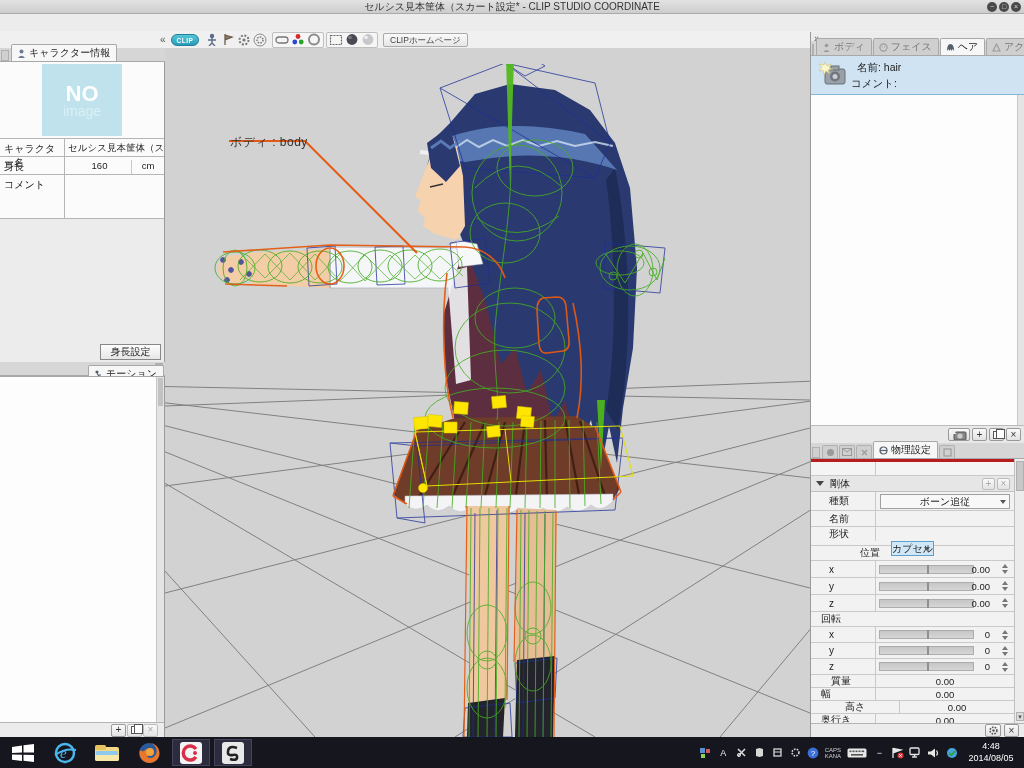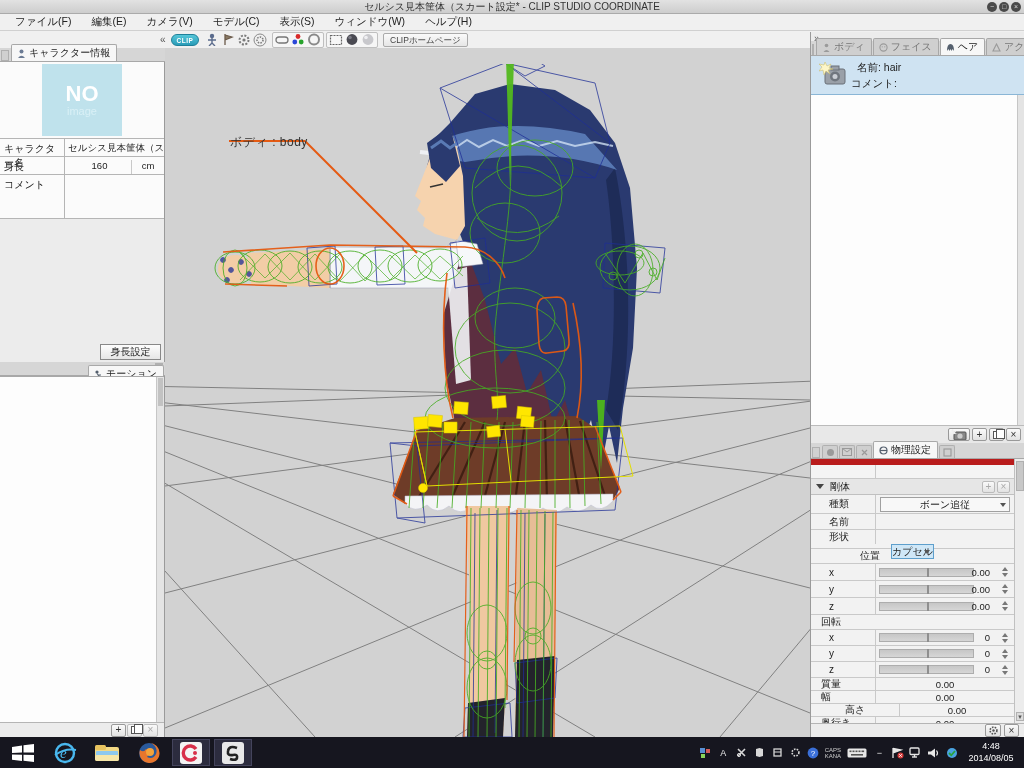--- a/index.html
+++ b/index.html
@@ -44,21 +44,21 @@
   .btn-sq.dim { color:#aaa; border-color:#bbb; }
   .copyico { width:7px; height:8px; border:1px solid #555; background:#fff; position:relative; }
   .copyico:before { content:""; position:absolute; left:2px; top:-3px; width:7px; height:8px; border:1px solid #555; background:#fff; }
 
   
   .leftpanel { position:absolute; left:0; top:48px; width:165px; height:689px; background:#ececec; border-right:1px solid #9a9a9a; }
   .lp-tabstrip { position:absolute; left:0; top:0; width:165px; height:14px; }
   .lp-imgarea { position:absolute; left:0; top:14px; width:164px; height:76px; background:#fbfbfb; display:flex; align-items:center; justify-content:center; }
   .noimg { width:80px; height:72px; background:#bfe2ec; display:flex; flex-direction:column; align-items:center; justify-content:center; }
   .noimg .l1 { font-size:22px; font-weight:bold; color:#ffffff; line-height:22px; }
-  .noimg .l2 { font-size:11px; color:#d9f0f6; line-height:12px; }
+  .noimg .l2 { font-size:14px; color:#d9f0f6; line-height:12px; }
   .lp-table { position:absolute; left:0; top:90px; width:164px; border-top:1px solid #b5b5b5; background:#fbfbfb; }
   .lp-row { display:flex; border-bottom:1px solid #b5b5b5; }
   .lp-cell-l { width:65px; font-size:10px; color:#222; padding:3px 0 0 4px; border-right:1px solid #b5b5b5; }
   .lp-cell-v { flex:1; font-size:9.5px; color:#222; padding:3px 2px 0 3px; overflow:hidden; white-space:nowrap; }
   .heightbtn { position:absolute; left:100px; top:296px; width:61px; height:16px; border:1px solid #888;
     background:linear-gradient(#fdfdfd,#e6e6e6); font-size:10px; color:#222; text-align:center; line-height:14px; }
   .lp-tabs2 { position:absolute; left:0; top:314px; width:165px; height:14px;flex-direction:column; }
   .lp-list { position:absolute; left:0; top:328px; width:164px; height:346px; background:#fdfdfd; border-top:1px solid #a8a8a8; }
   .vscroll { position:absolute; right:0; top:0; width:8px; height:100%; background:#e4e4e4; border-left:1px solid #c6c6c6; }
   .vscroll .thumb { position:absolute; left:1px; top:1px; width:5px; height:28px; background:#c2c2c2; }
@@ -80,21 +80,21 @@
   .hair-item { position:absolute; left:0; top:24px; width:214px; height:39px; background:#cfe3f2; border-bottom:1px solid #8ab6d6; }
   .hair-item .nm { position:absolute; left:46px; top:5px; font-size:10.5px; color:#222; }
   .hair-item .cm { position:absolute; left:40px; top:21px; font-size:10.5px; color:#222; }
   .camico { position:absolute; left:8px; top:5px; width:28px; height:26px; }
   .rp-list { position:absolute; left:0; top:63px; width:214px; height:330px; background:#fdfdfd; }
   .rp-toolbar { position:absolute; left:0; top:393px; width:214px; height:18px; background:#e8e8e8; border-top:1px solid #bbb;
     display:flex; justify-content:flex-end; align-items:center; gap:2px; padding-right:4px; }
   .ph-tabstrip { position:absolute; left:0; top:411px; width:214px; height:16px; }
   .minitab { width:16px; height:13px; border:1px solid #b0b0b0; border-bottom:none; background:#cfcfcf; border-radius:2px 2px 0 0;
     margin-right:1px; display:flex; align-items:center; justify-content:center; }
-  .physics { position:absolute; left:0; top:427px; width:203px; height:264px; background:#f2f2f2; overflow:hidden; border-top:6px solid #b91c1c; }
+  .physics { position:absolute; left:0; top:427px; width:203px; height:264px; background:#f2f2f2; overflow:hidden; border-top:3px solid #b91c1c; }
   .ph-scroll { position:absolute; left:203px; top:427px; width:11px; height:264px; background:#ececec; border-left:1px solid #c0c0c0; }
   .ph-scroll .thumb { position:absolute; left:1px; top:2px; width:8px; height:30px; background:#c8c8c8; border:1px solid #b0b0b0; }
   .ph-scroll .endbox { position:absolute; left:1px; bottom:2px; width:8px; height:9px; background:#dcdcdc; border:1px solid #b0b0b0; font-size:7px; color:#555; line-height:7px; text-align:center; }
   .ph-row { display:flex; border-bottom:1px solid #c9c9c9; align-items:center; }
   .ph-label { width:65px; padding-left:18px; font-size:10px; color:#222; border-right:1px solid #c9c9c9; align-self:stretch; display:flex; align-items:center; }
   .ph-label.sec { border-right:none; padding-left:10px; }
   .ph-val { flex:1; display:flex; align-items:center; position:relative; height:100%; }
   .ph-group { display:flex; align-items:center; background:#e6e6e6; border-bottom:1px solid #c0c0c0; height:16px; padding-left:5px; }
   .tri-down { width:0; height:0; border-left:4px solid transparent; border-right:4px solid transparent; border-top:5px solid #444; margin-right:6px; }
   .dropdown { position:relative; margin:0 4px; flex:1; height:15px; border:1px solid #a0a0a0; background:#f8f8f8;
@@ -128,29 +128,20 @@
 
   <div class="titlebar">
     <span>セルシス見本筐体（スカート設定* - CLIP STUDIO COORDINATE</span>
     <div class="winbtns">
       <div class="winbtn">−</div>
       <div class="winbtn">□</div>
       <div class="winbtn">×</div>
     </div>
   </div>
 
-  <div class="menubar">
-    <span class="menu-item">ファイル(F)</span>
-    <span class="menu-item">編集(E)</span>
-    <span class="menu-item">カメラ(V)</span>
-    <span class="menu-item">モデル(C)</span>
-    <span class="menu-item">表示(S)</span>
-    <span class="menu-item">ウィンドウ(W)</span>
-    <span class="menu-item">ヘルプ(H)</span>
-  </div>
 
   <div class="toolbarrow">
     <div class="tb" style="left:160px;">
         <span class="chev">«</span>
       </div>
     <div class="tb" style="left:171px;">
         <div class="clipbtn">CLIP</div>
       </div>
     <div class="tb" style="left:204px;">
       <div class="tbico">
@@ -696,21 +687,21 @@
               <div class="tick"></div>
             </div>
           <span class="num">0</span>
           <span class="spin">
               <i class="up"></i>
               <i class="dn"></i>
             </span>
         </div>
       </div>
       <div class="ph-row" style="height:13px;">
-        <div class="ph-label" style="padding-left:10px;">質量</div>
+        <div class="ph-label" style="padding-left:20px;">質量</div>
         <div class="ph-val">
             <span class="numc">0.00</span>
           </div>
       </div>
       <div class="ph-row" style="height:13px;">
         <div class="ph-label" style="padding-left:10px;">幅</div>
         <div class="ph-val">
             <span class="numc">0.00</span>
           </div>
       </div>

